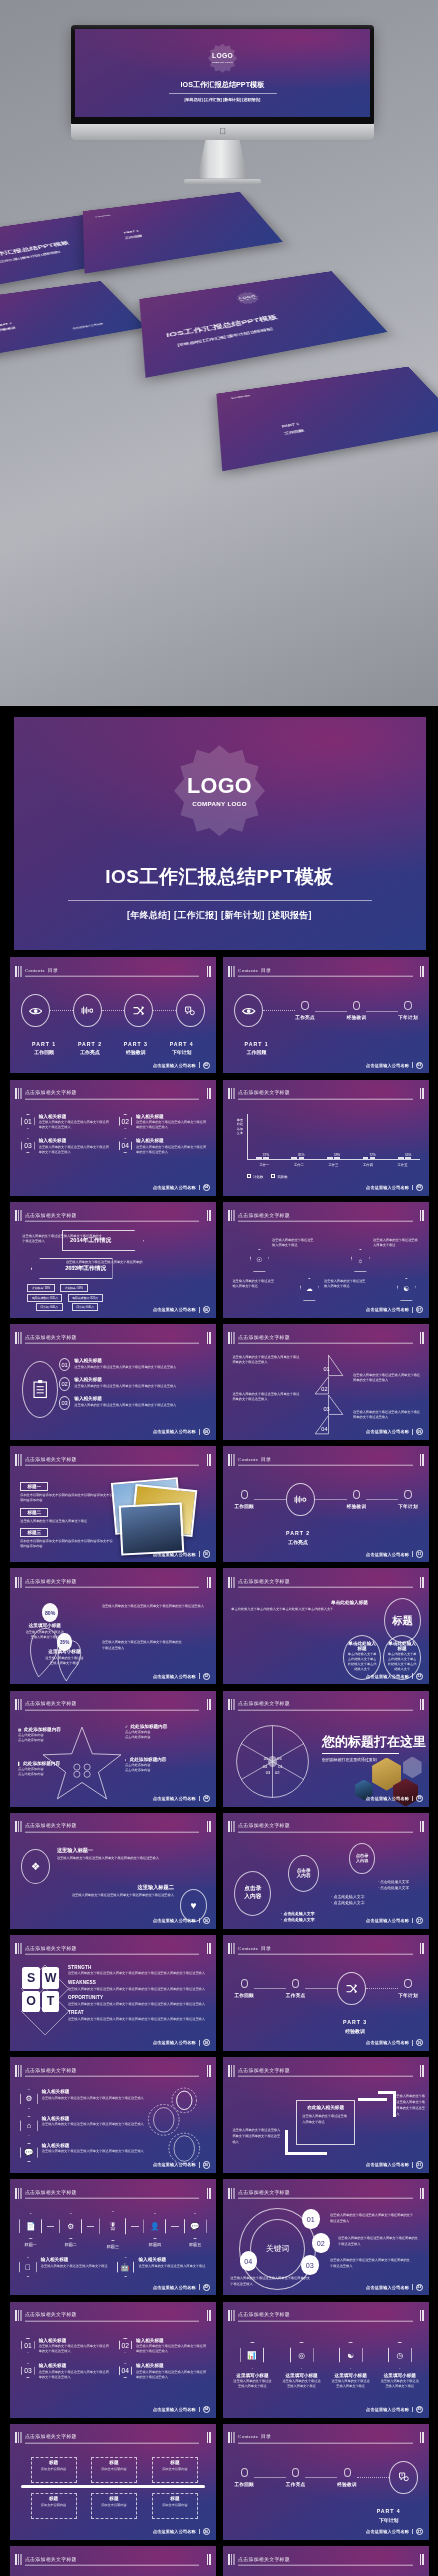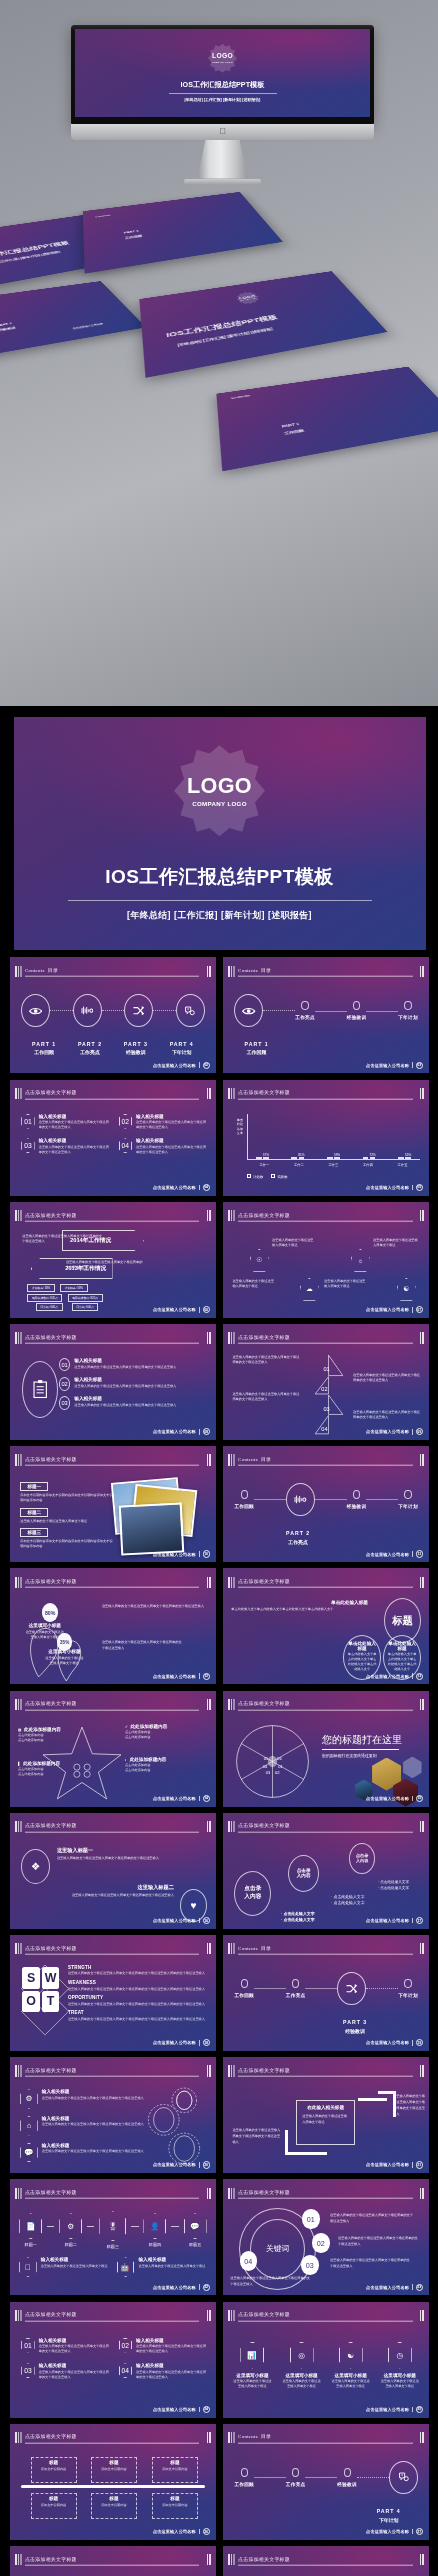--- a/index.html
+++ b/index.html
@@ -929,21 +929,21 @@
       <g fill="#fff" font-size="8">
           <text x="84" y="72">06</text>
           <text x="58" y="72">05</text>
           <text x="56" y="88">04</text>
           <text x="62" y="100">03</text>
           <text x="80" y="100">02</text>
           <text x="86" y="88">01</text>
         </g>
     </svg>
     <div style="position:absolute;left:99px;top:42px;">
-      <div style="font-size:10px;font-weight:normal;">您的标题打在这里</div>
+      <div style="font-size:13px;font-weight:bold;">您的标题打在这里</div>
       <div style="width:77px;height:1px;background:#fff;margin:2.6px 0;"></div>
       <div style="font-size:3.9px;">您的副标题打在这里或通过复制</div>
     </div>
     <div style="position:absolute;left:149px;top:67px;width:29px;height:33px;background:linear-gradient(160deg,#d9b25a,#9c7a2c);clip-path:polygon(50% 0,100% 25%,100% 75%,50% 100%,0 75%,0 25%);"></div>
     <div style="position:absolute;left:180px;top:66px;width:18.5px;height:21.6px;background:rgba(255,255,255,.3);clip-path:polygon(50% 0,100% 25%,100% 75%,50% 100%,0 75%,0 25%);"></div>
     <div style="position:absolute;left:132px;top:89px;width:17.5px;height:20.6px;background:linear-gradient(160deg,#3a6ea5,#123);clip-path:polygon(50% 0,100% 25%,100% 75%,50% 100%,0 75%,0 25%);"></div>
     <div style="position:absolute;left:170px;top:88px;width:25px;height:28px;background:linear-gradient(160deg,#6b1f2e,#2b0e14);clip-path:polygon(50% 0,100% 25%,100% 75%,50% 100%,0 75%,0 25%);"></div>
     <div class="sf">
       <span class="co">点击这里输入公司名称</span>
       <span class="bar"></span>

